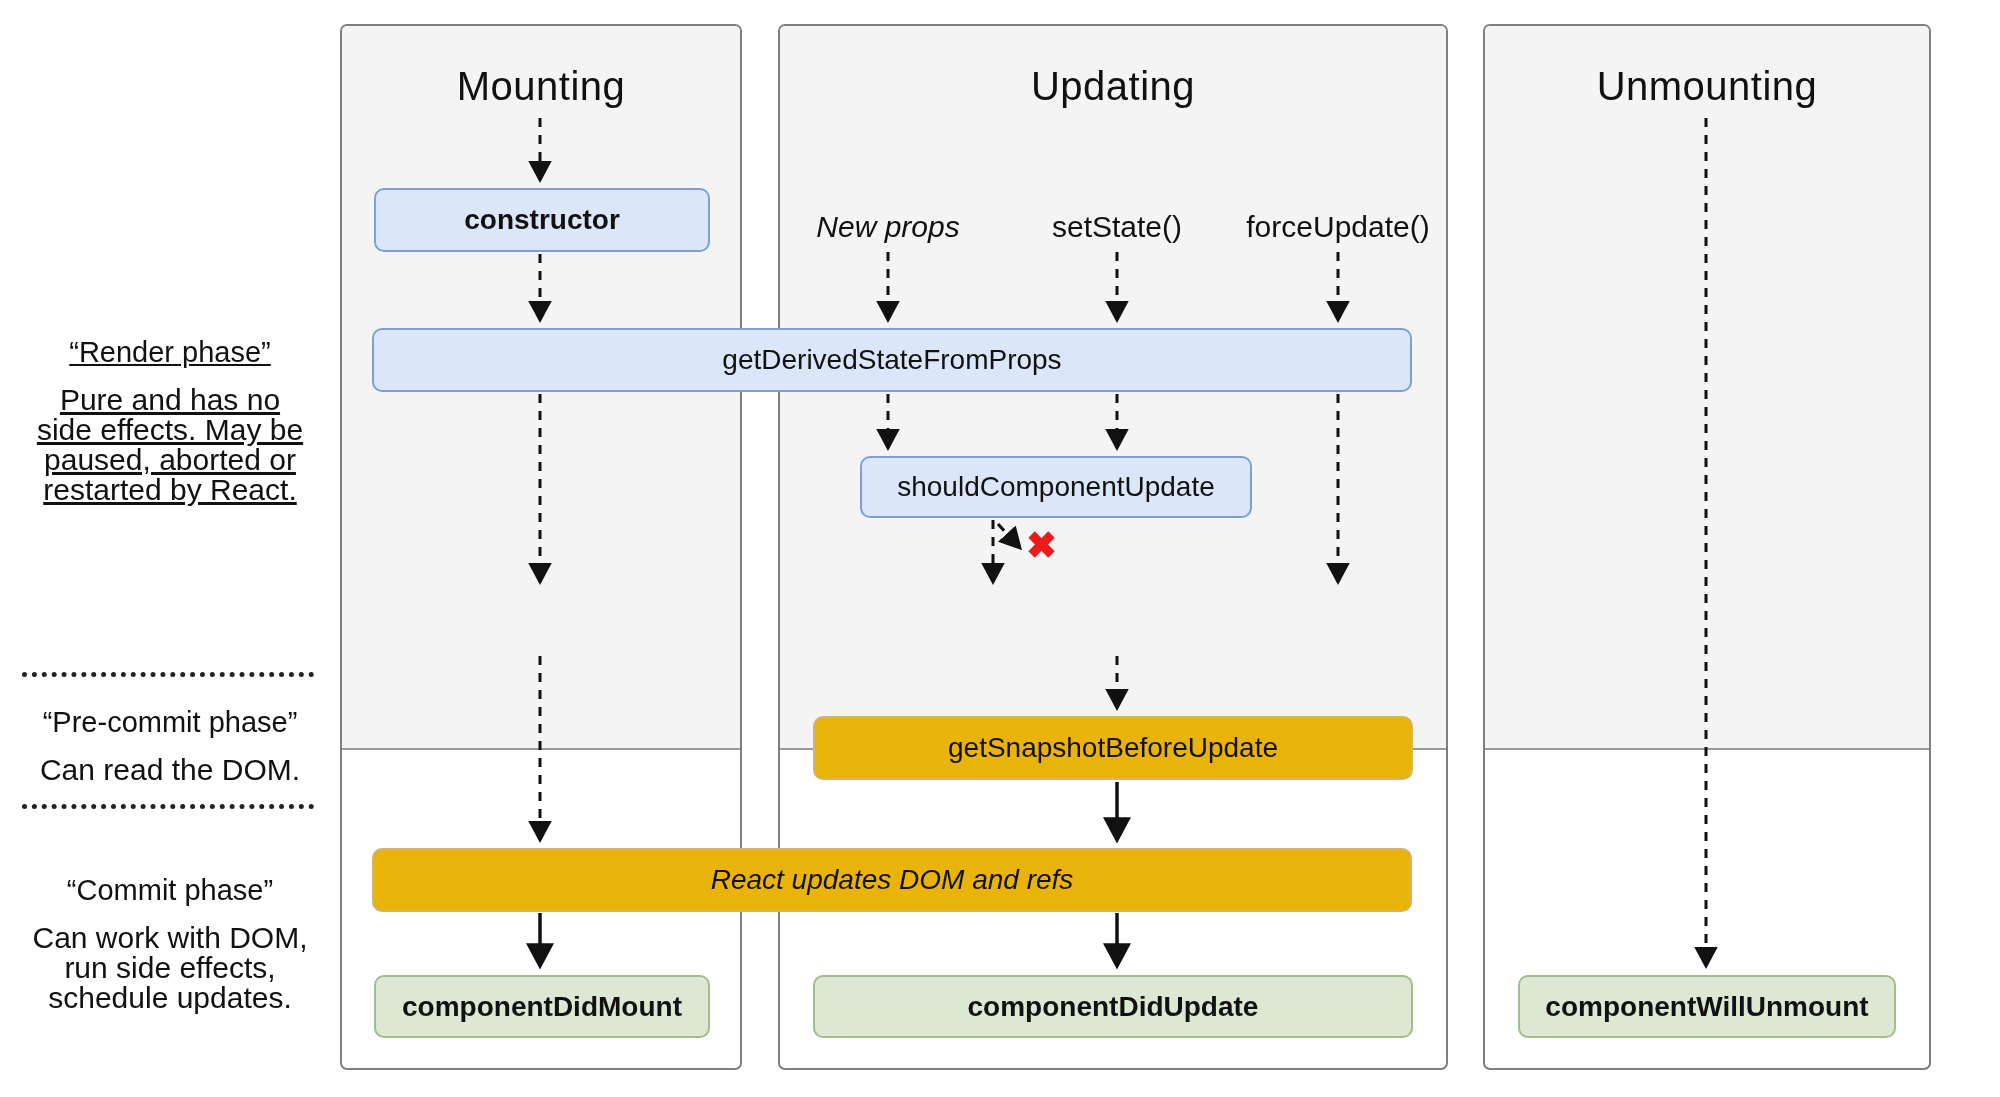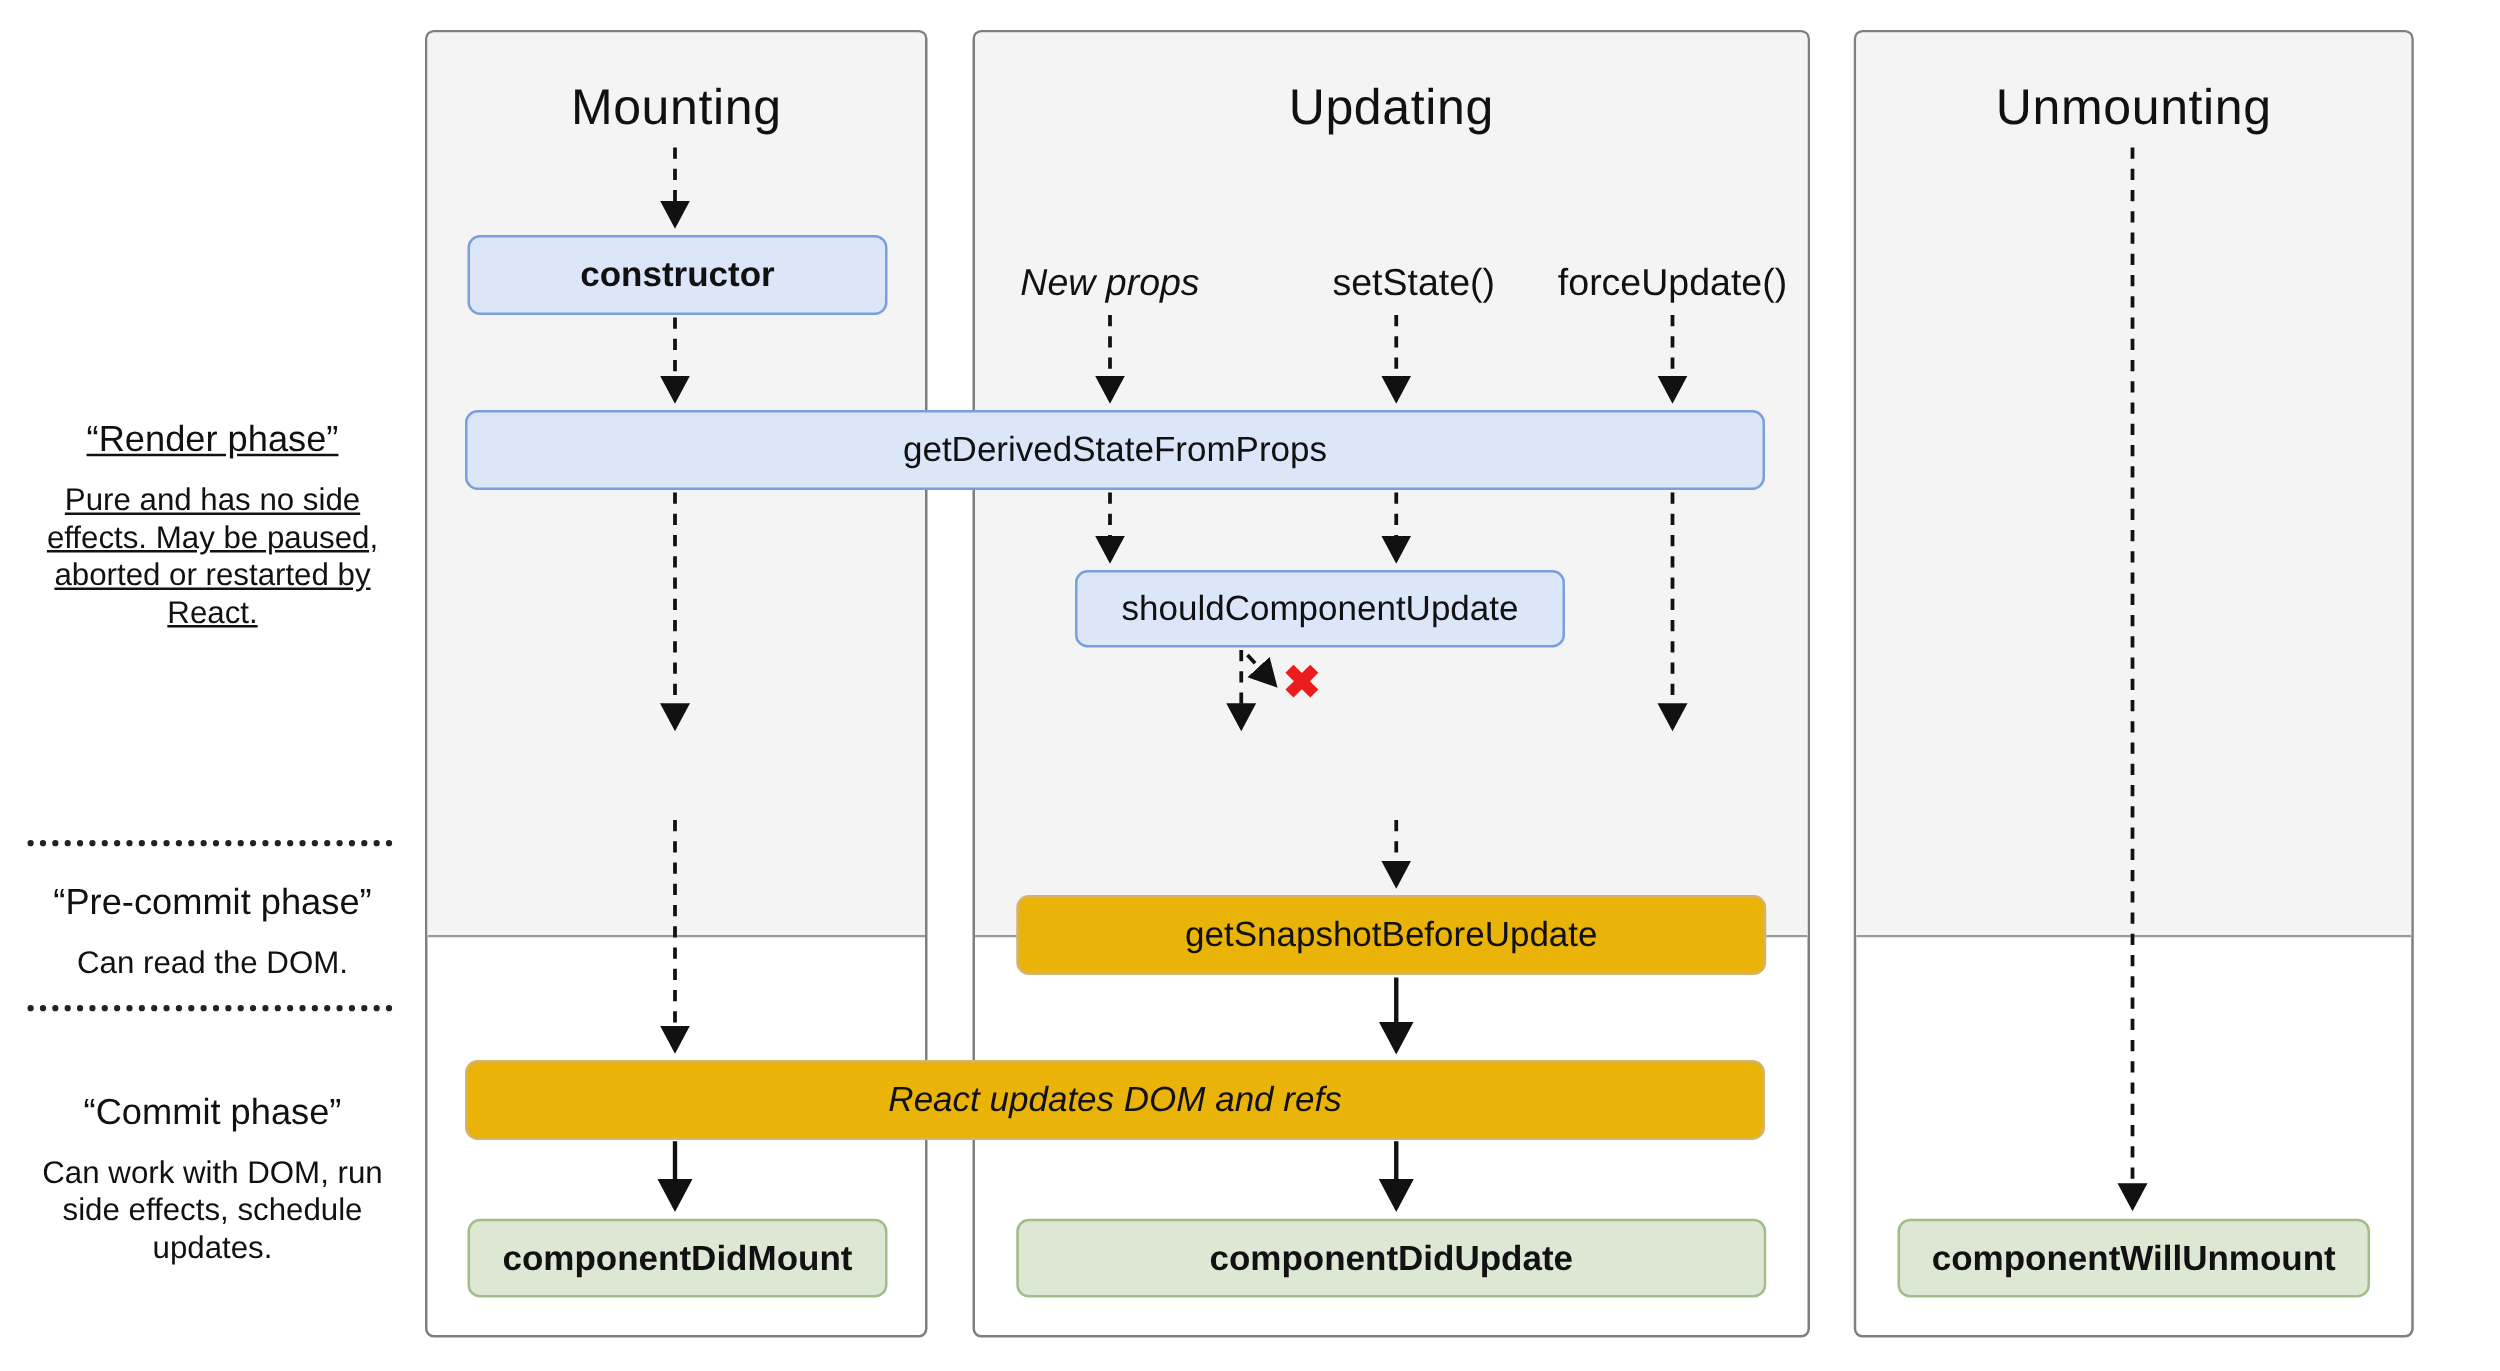--- a/index.html
+++ b/index.html
@@ -48,21 +48,21 @@
   .b-cdu{left:813px;top:975px;width:600px;height:63px;}
   .b-cwu{left:1518px;top:975px;width:378px;height:63px;}
   
   .skip-x{
     position:absolute;left:1026px;top:527px;font-size:37px;font-weight:bold;
     color:#ed1c1c;line-height:1;
   }
   
   .side-block{position:absolute;left:14px;width:312px;text-align:center;}
   .side-title{font-size:29px;font-weight:500;margin:0 0 12px 0;}
-  .side-desc{font-size:25px;line-height:30px;margin:16px;text-align:center;}
+  .side-desc{font-size:30px;line-height:30px;margin:16px;text-align:center;}
   .sb-render{top:336px;text-decoration:underline;}
   .sb-precommit{top:706px;}
   .sb-commit{top:874px;}
   .dotted-divider{
     position:absolute;left:22px;width:292px;height:0;
     border-top:5px dotted #222;
   }
   .dd-1{top:672px;}
   .dd-2{top:804px;}
   
@@ -103,21 +103,21 @@
     <div class="panel-shade"></div>
     <div class="panel-title">Updating</div>
   </div>
 
   <div class="panel panel-unmounting">
     <div class="panel-shade"></div>
     <div class="panel-title">Unmounting</div>
   </div>
 
   <div class="trigger italic" style="left:888px;">New props</div>
-  <div class="trigger" style="left:1117px;margin-left:14px;">setState()</div>
+  <div class="trigger" style="left:1117px;">setState()</div>
   <div class="trigger" style="left:1338px;">forceUpdate()</div>
 
   <svg class="arrows" width="2000" height="1097" viewBox="0 0 2000 1097">
     <defs>
       <marker id="ah" markerWidth="9" markerHeight="9" refX="6.5" refY="4" orient="auto" markerUnits="strokeWidth">
         <path d="M0,0 L7.5,4 L0,8 z" fill="#111"></path>
       </marker>
     </defs>
     <g>
       <line class="dash" x1="540" y1="118" x2="540" y2="180" marker-end="url(#ah)"></line>

